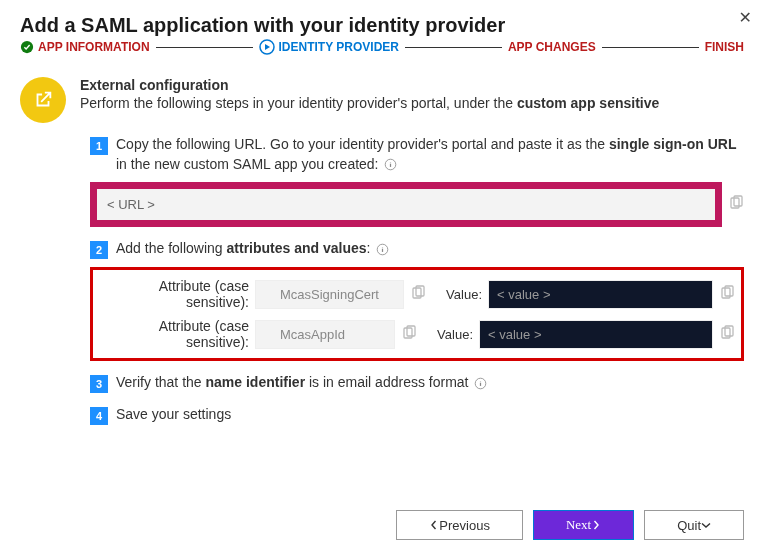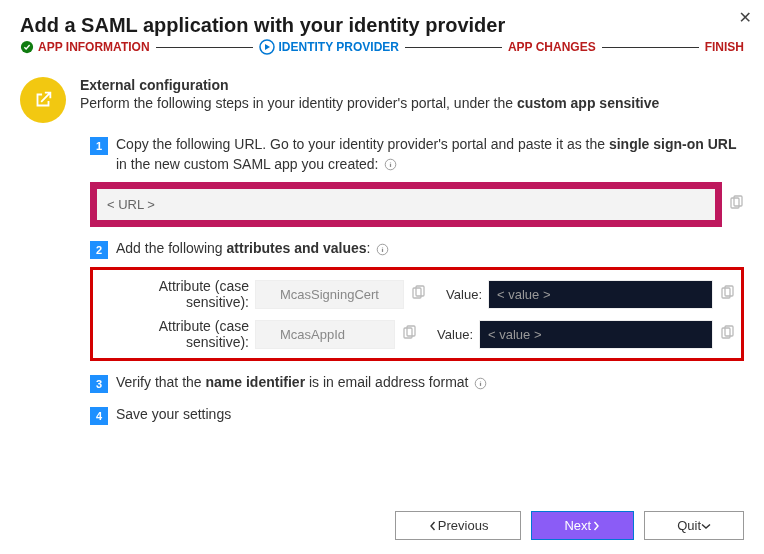--- a/index.html
+++ b/index.html
@@ -28,21 +28,21 @@
   .copy-ic { color: #bbb; }
   .copy-ic svg { width: 16px; height: 16px; stroke: #bbb; fill: none; }
   .attr-area { margin-left: 70px; margin-top: 8px; border: 3px solid #d30000; padding: 4px 6px; }
   .attr-row { display: flex; align-items: center; gap: 6px; padding: 4px 0; }
   .attr-label { width: 150px; text-align: right; font-size: 14px; color: #333; }
   .attr-input { flex: 0 0 140px; background: #f3f3f3; border: 1px solid #eee; color: #888; padding: 6px 24px; font-size: 13px; }
   .val-label { width: 50px; text-align: right; font-size: 13px; }
   .val-input { flex: 1; background: #0f172a; border: 1px solid #eee; color: #999; padding: 6px 8px; font-size: 13px; }
   .footer { position: absolute; bottom: 14px; right: 20px; display: flex; gap: 10px; }
   .btn { border: 1px solid #999; background: #fff; padding: 6px 32px; font-size: 13px; display: flex; align-items: center; cursor: pointer; }
-  .btn.primary { background: #8b5cf6; border-color: #0078d4; color: #fff; }
+  .btn.primary { background: #6d28d9; border-color: #0078d4; color: #fff; font-family: Liberation Serif, serif; }
   .btn svg { width: 10px; height: 10px; }
   b { font-weight: 700; }
 </style>
 </head>
 <body>
 
 <div class="close-x">✕</div>
 
 <h1>Add a SAML application with your identity provider</h1>
 

